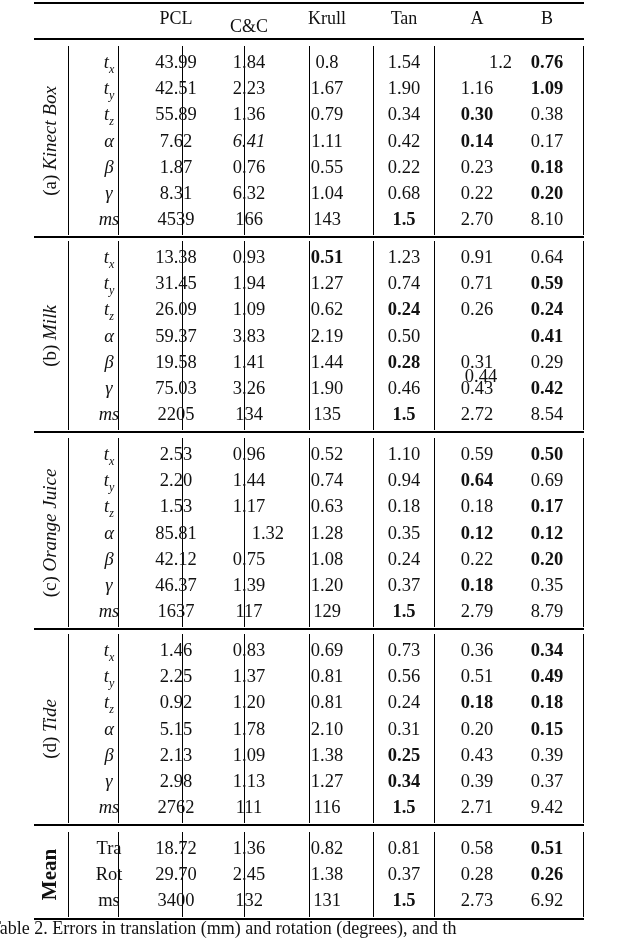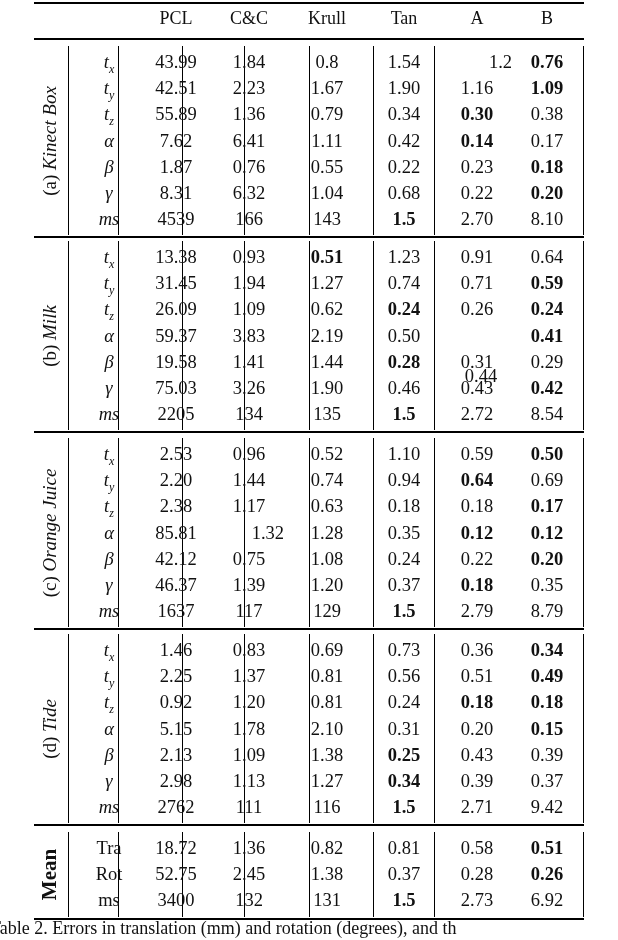--- a/index.html
+++ b/index.html
@@ -32,21 +32,21 @@
     position: absolute; top: 918px; left: -10px; font-size: 18px; white-space: nowrap;
   }
 </style>
 </head>
 <body>
 
 <div id="root">
     <div class="rule thick" style="top: 2px;"></div>
     <div class="header">
       <div class="hcell" style="left: 141px; width: 70px;">PCL</div>
-      <div class="hcell" style="left: 214px; width: 70px;">C&amp;C</div>
+      <div class="hcell" style="left: 214px; width: 70px; margin-top: 8px;">C&amp;C</div>
       <div class="hcell" style="left: 292px; width: 70px;">Krull</div>
       <div class="hcell" style="left: 369px; width: 70px;">Tan</div>
       <div class="hcell" style="left: 442px; width: 70px;">A</div>
       <div class="hcell" style="left: 512px; width: 70px;">B</div>
     </div>
     <div class="rule thick" style="top: 38px;"></div>
     <div class="block" style="top: 46px; height: 189.4px;">
       <div class="vline" style="left: 34px;"></div>
       <div class="vline" style="left: 84px;"></div>
       <div class="vline" style="left: 148px;"></div>
@@ -81,21 +81,21 @@
         <div class="cell" style="left: 107px; width: 70px;">55.89</div>
         <div class="cell" style="left: 180px; width: 70px;">1.36</div>
         <div class="cell" style="left: 258px; width: 70px;">0.79</div>
         <div class="cell" style="left: 335px; width: 70px;">0.34</div>
         <div class="cell b" style="left: 408px; width: 70px;">0.30</div>
         <div class="cell" style="left: 478px; width: 70px;">0.38</div>
       </div>
       <div class="row" style="top: 81.6px;">
         <div class="cell param" style="left: 45px; width: 60px;"><span>α</span></div>
         <div class="cell" style="left: 107px; width: 70px;">7.62</div>
-        <div class="cell" style="left: 180px; width: 70px;">6.41</div>
+        <div class="cell" style="left: 180px; width: 70px; font-style: italic;">6.41</div>
         <div class="cell" style="left: 258px; width: 70px;">1.11</div>
         <div class="cell" style="left: 335px; width: 70px;">0.42</div>
         <div class="cell b" style="left: 408px; width: 70px;">0.14</div>
         <div class="cell" style="left: 478px; width: 70px;">0.17</div>
       </div>
       <div class="row" style="top: 107.8px;">
         <div class="cell param" style="left: 45px; width: 60px;"><span>β</span></div>
         <div class="cell" style="left: 107px; width: 70px;">1.87</div>
         <div class="cell" style="left: 180px; width: 70px;">0.76</div>
         <div class="cell" style="left: 258px; width: 70px;">0.55</div>
@@ -225,21 +225,21 @@
         <div class="cell param" style="left: 45px; width: 60px;"><span>t</span><sub>y</sub></div>
         <div class="cell" style="left: 107px; width: 70px;">2.20</div>
         <div class="cell" style="left: 180px; width: 70px;">1.44</div>
         <div class="cell" style="left: 258px; width: 70px;">0.74</div>
         <div class="cell" style="left: 335px; width: 70px;">0.94</div>
         <div class="cell b" style="left: 408px; width: 70px;">0.64</div>
         <div class="cell" style="left: 478px; width: 70px;">0.69</div>
       </div>
       <div class="row" style="top: 55.4px;">
         <div class="cell param" style="left: 45px; width: 60px;"><span>t</span><sub>z</sub></div>
-        <div class="cell" style="left: 107px; width: 70px;">2.38</div>
+        <div class="cell" style="left: 107px; width: 70px;">1.53</div>
         <div class="cell" style="left: 180px; width: 70px;">1.17</div>
         <div class="cell" style="left: 258px; width: 70px;">0.63</div>
         <div class="cell" style="left: 335px; width: 70px;">0.18</div>
         <div class="cell" style="left: 408px; width: 70px;">0.18</div>
         <div class="cell b" style="left: 478px; width: 70px;">0.17</div>
       </div>
       <div class="row" style="top: 81.6px;">
         <div class="cell param" style="left: 45px; width: 60px;"><span>α</span></div>
         <div class="cell" style="left: 107px; width: 70px;">85.81</div>
         <div class="cell" style="left: 180px; width: 70px; text-align: right;">1.32</div>
@@ -370,21 +370,21 @@
         <div class="cell" style="left: 45px; width: 60px;"><span>Tra</span></div>
         <div class="cell" style="left: 107px; width: 70px;">18.72</div>
         <div class="cell" style="left: 180px; width: 70px;">1.36</div>
         <div class="cell" style="left: 258px; width: 70px;">0.82</div>
         <div class="cell" style="left: 335px; width: 70px;">0.81</div>
         <div class="cell" style="left: 408px; width: 70px;">0.58</div>
         <div class="cell b" style="left: 478px; width: 70px;">0.51</div>
       </div>
       <div class="row" style="top: 29.2px;">
         <div class="cell" style="left: 45px; width: 60px;"><span>Rot</span></div>
-        <div class="cell" style="left: 107px; width: 70px;">52.75</div>
+        <div class="cell" style="left: 107px; width: 70px;">29.70</div>
         <div class="cell" style="left: 180px; width: 70px;">2.45</div>
         <div class="cell" style="left: 258px; width: 70px;">1.38</div>
         <div class="cell" style="left: 335px; width: 70px;">0.37</div>
         <div class="cell" style="left: 408px; width: 70px;">0.28</div>
         <div class="cell b" style="left: 478px; width: 70px;">0.26</div>
       </div>
       <div class="row" style="top: 55.4px;">
         <div class="cell" style="left: 45px; width: 60px;"><span>ms</span></div>
         <div class="cell" style="left: 107px; width: 70px;">3400</div>
         <div class="cell" style="left: 180px; width: 70px;">132</div>

